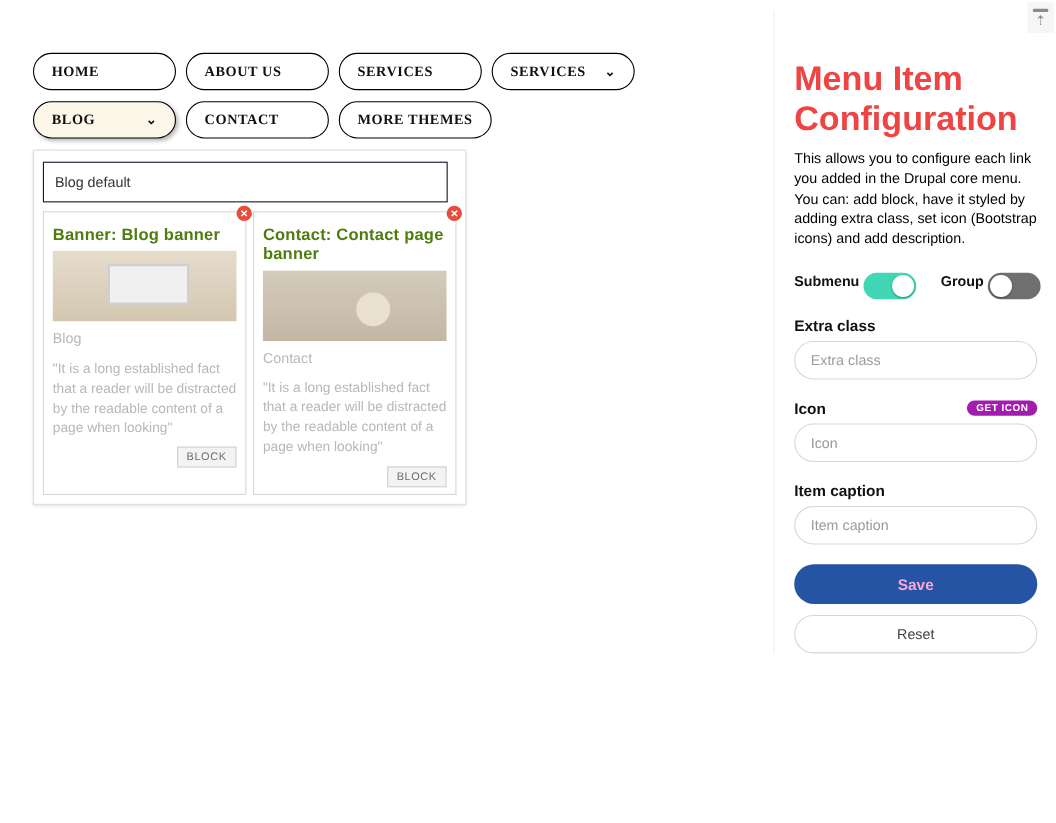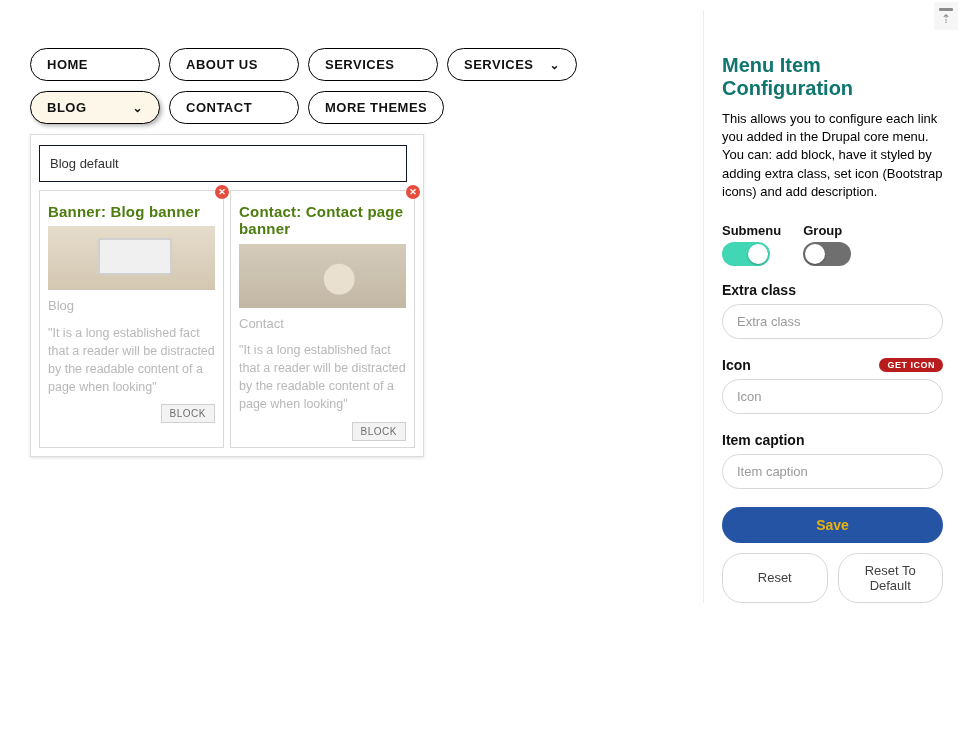--- a/index.html
+++ b/index.html
@@ -41,20 +41,21 @@
     gap: 20px;
   }
   .left-col {
     flex: 1 1 auto;
     padding: 38px 0 0 20px;
   }
   .nav-row {
     display: flex;
     gap: 9px;
     margin-bottom: 10px;
+    font-family: Liberation Serif, serif;
   }
   .nav-pill {
     border: 1px solid #000;
     border-radius: 20px;
     padding: 8px 16px;
     font-size: 13px;
     font-weight: 700;
     letter-spacing: 0.5px;
     display: flex;
     align-items: center;
@@ -175,40 +176,40 @@
   }
   .card::after{ content:""; display:block; clear:both; }
 
   
   .right-col {
     width: 245px;
     border-left: 1px solid #eee;
     padding: 44px 5px 0 18px;
   }
   .right-col h1 {
-    font-size: 20px;
+    font-size: 31px;
     font-weight: 800;
-    color: #0f766e;
+    color: #ef4444;
     line-height: 1.15;
     margin-bottom: 10px;
   }
   .right-col p.desc {
     font-size: 13px;
     color: #000000;
     line-height: 1.4;
     margin-bottom: 22px;
   }
   .toggles-row {
     display: flex;
     gap: 22px;
     margin-bottom: 16px;
   }
   .toggle-group {
     display:flex;
-    flex-direction:column;
+    flex-direction:row;
     gap:4px;
     font-size:13px;
     font-weight:600;
     color:#111;
     justify-content:flex-end;
   }
   .toggle {
     width: 48px;
     height: 24px;
     border-radius: 14px;
@@ -232,21 +233,21 @@
   .field-label {
     font-size: 14px;
     font-weight:700;
     color:#111;
     margin: 10px 0 6px 0;
     display:flex;
     justify-content:space-between;
     align-items:center;
   }
   .get-icon-pill {
-    background:#b91c1c;
+    background:#a21caf;
     color:#fff;
     font-size:9px;
     font-weight:700;
     letter-spacing:.5px;
     padding:2px 8px;
     border-radius:10px;
     cursor:pointer;
   }
   .text-input {
     width: 100%;
@@ -256,21 +257,21 @@
     font-size: 13px;
     color:#333;
     margin-bottom: 8px;
     background:#fff;
   }
   .text-input::placeholder{ color:#9a9a9a; }
 
   .save-btn {
     width:100%;
     background:#2654a5;
-    color:#eab308;
+    color:#f9a8d4;
     font-size:14px;
     font-weight:600;
     border:none;
     border-radius:20px;
     padding:10px 0;
     margin: 10px 0 10px 0;
     cursor:pointer;
   }
   .sec-row{
     display:flex;
@@ -386,16 +387,15 @@
     <input class="text-input" placeholder="Icon" style="">
 
     <div class="field-label">
       <span>Item caption</span>
     </div>
     <input class="text-input" placeholder="Item caption" style="">
 
     <button class="save-btn">Save</button>
     <div class="sec-row">
       <button class="sec-btn">Reset</button>
-      <button class="sec-btn">Reset To Default</button>
     </div>
   </div>
 </div>
 
 </body></html>

